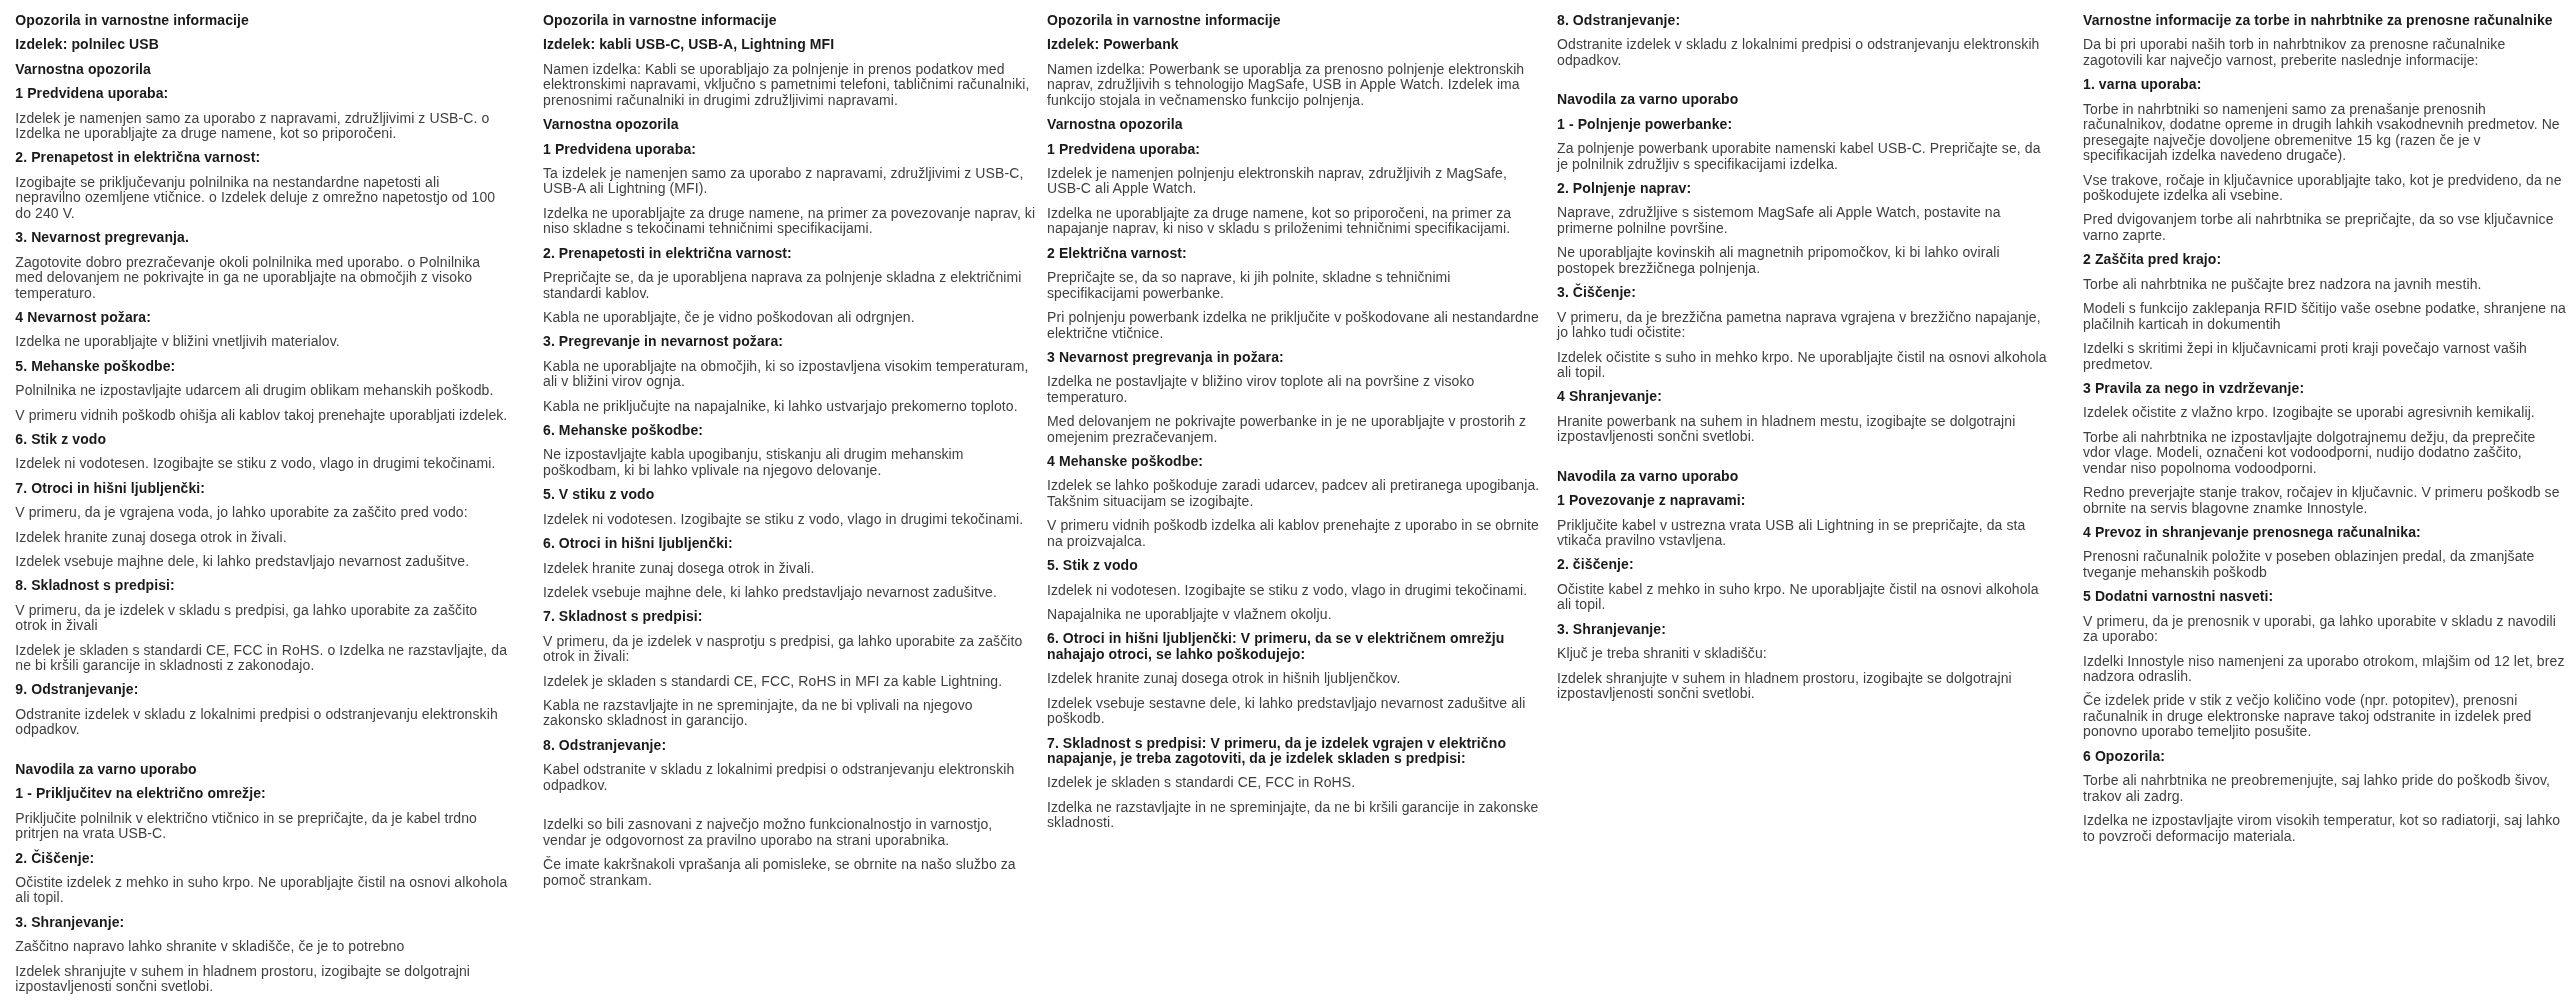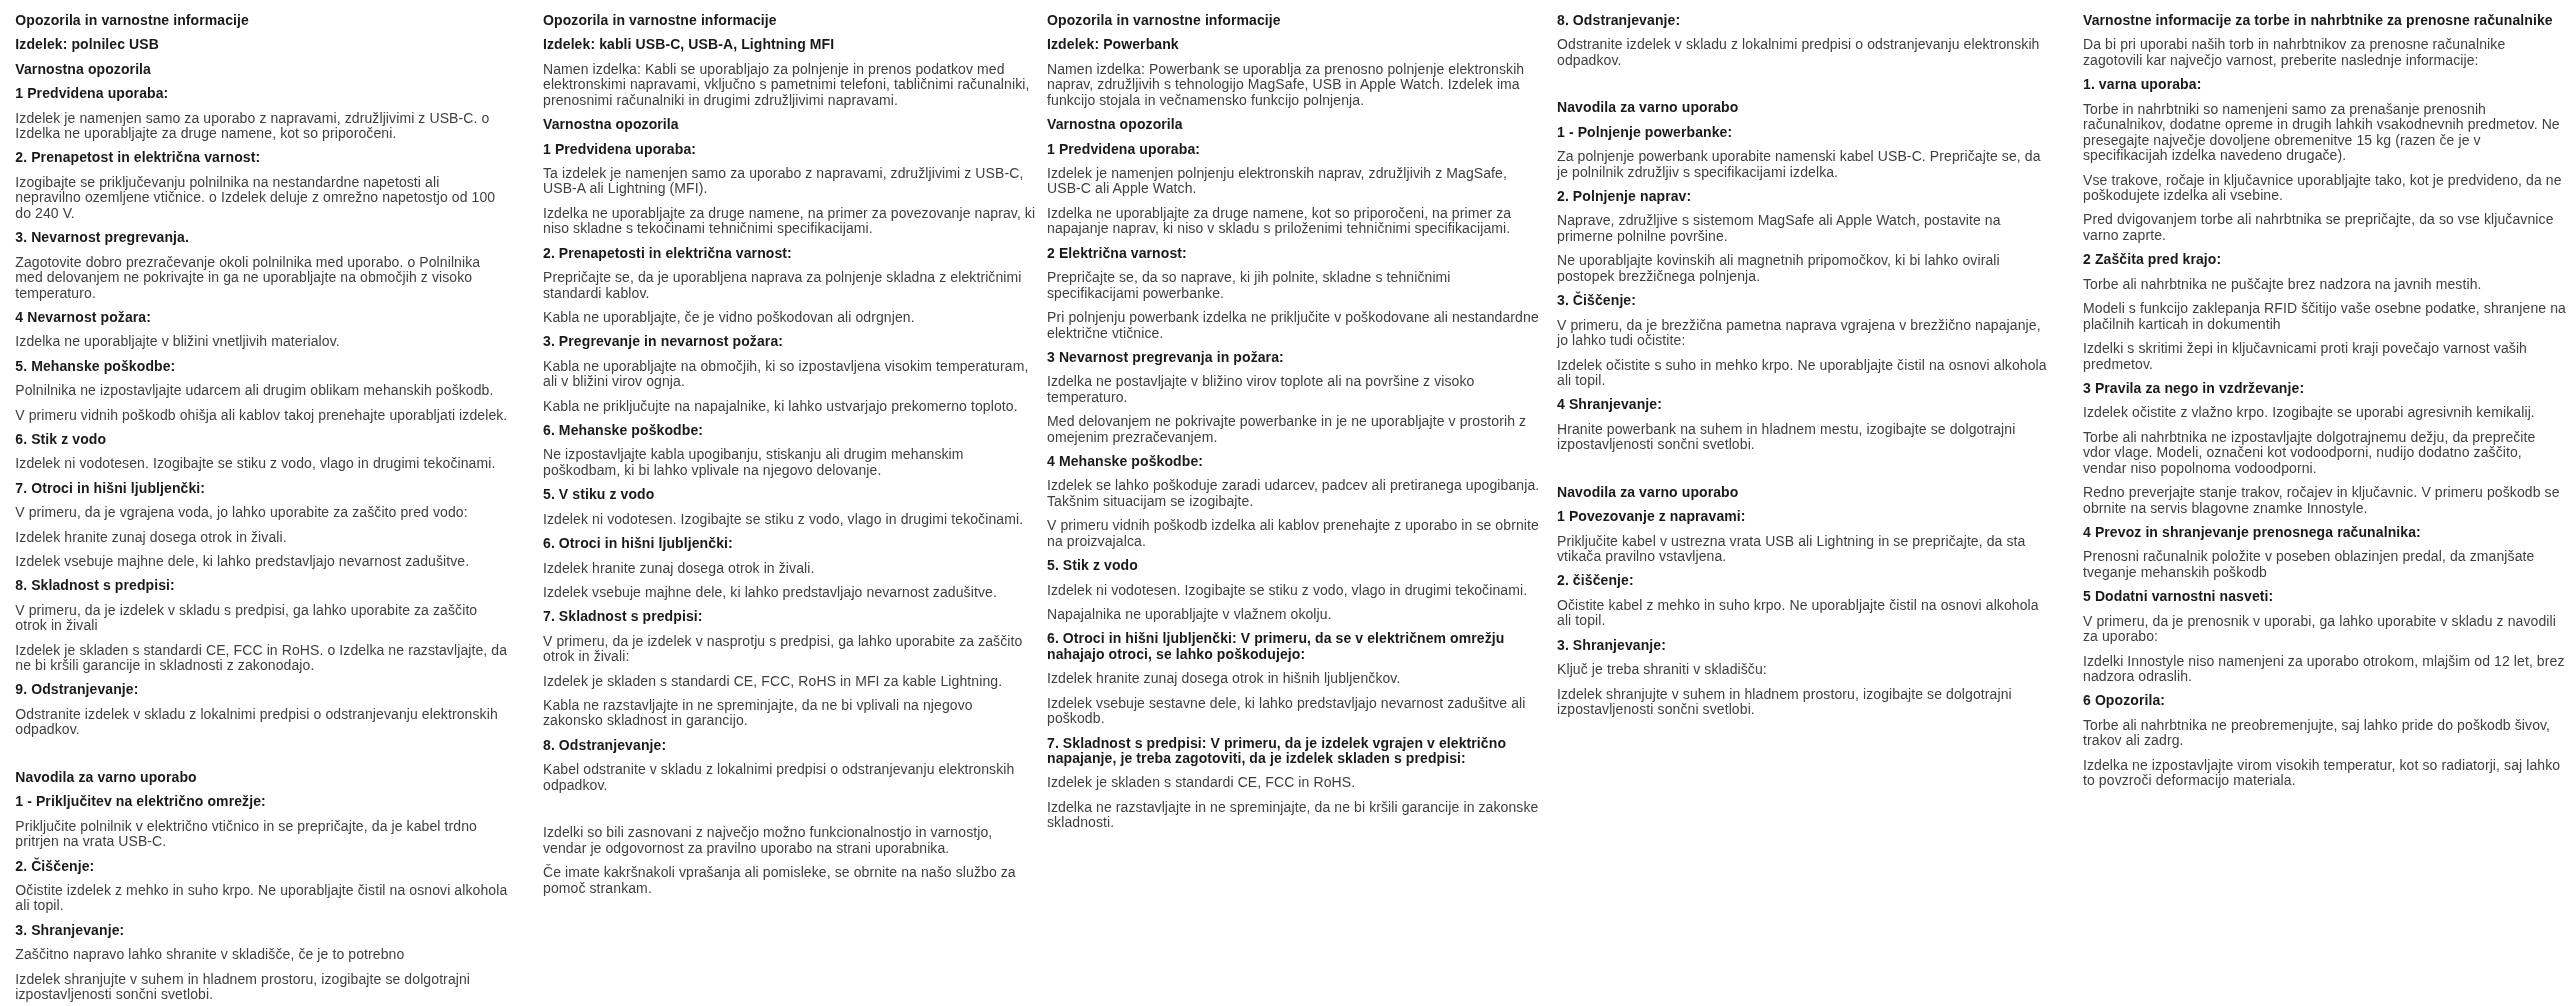--- a/index.html
+++ b/index.html
@@ -28,21 +28,21 @@
   .col-1 { left: 543px; }
   .col-2 { left: 1047px; }
   .col-3 { left: 1557px; }
   .col-4 { left: 2083px; width: 483px; }
   .block { margin: 0 0 8.9px 0; }
   .block.h {
     font-weight: 700;
     color: #1a1a1a;
   }
   .block.p { color: #3f3f3f; }
-  .block.gap { margin-top: 32px; }
+  .block.gap { margin-top: 24px; }
 </style>
 </head>
 <body>
 
 <div class="page">
   <div class="column col-0">
       <div class="block h">Opozorila in varnostne informacije</div>
       <div class="block h">Izdelek: polnilec USB</div>
       <div class="block h">Varnostna opozorila</div>
       <div class="block h">1 Predvidena uporaba:</div>
@@ -169,18 +169,19 @@
       <div class="block p">Izdelki s skritimi žepi in ključavnicami proti kraji povečajo varnost vaših predmetov.</div>
       <div class="block h">3 Pravila za nego in vzdrževanje:</div>
       <div class="block p">Izdelek očistite z vlažno krpo. Izogibajte se uporabi agresivnih kemikalij.</div>
       <div class="block p">Torbe ali nahrbtnika ne izpostavljajte dolgotrajnemu dežju, da preprečite vdor vlage. Modeli, označeni kot vodoodporni, nudijo dodatno zaščito, vendar niso popolnoma vodoodporni.</div>
       <div class="block p">Redno preverjajte stanje trakov, ročajev in ključavnic. V primeru poškodb se obrnite na servis blagovne znamke Innostyle.</div>
       <div class="block h">4 Prevoz in shranjevanje prenosnega računalnika:</div>
       <div class="block p">Prenosni računalnik položite v poseben oblazinjen predal, da zmanjšate tveganje mehanskih poškodb</div>
       <div class="block h">5 Dodatni varnostni nasveti:</div>
       <div class="block p">V primeru, da je prenosnik v uporabi, ga lahko uporabite v skladu z navodili za uporabo:</div>
       <div class="block p">Izdelki Innostyle niso namenjeni za uporabo otrokom, mlajšim od 12 let, brez nadzora odraslih.</div>
+      <div class="block p">Če izdelek pride v stik z večjo količino vode (npr. potopitev), prenosni računalnik in druge elektronske naprave takoj odstranite in izdelek pred ponovno uporabo temeljito posušite.</div>
       <div class="block h">6 Opozorila:</div>
       <div class="block p">Torbe ali nahrbtnika ne preobremenjujte, saj lahko pride do poškodb šivov, trakov ali zadrg.</div>
       <div class="block p">Izdelka ne izpostavljajte virom visokih temperatur, kot so radiatorji, saj lahko to povzroči deformacijo materiala.</div>
     </div>
 </div>
 
 
 </body></html>

